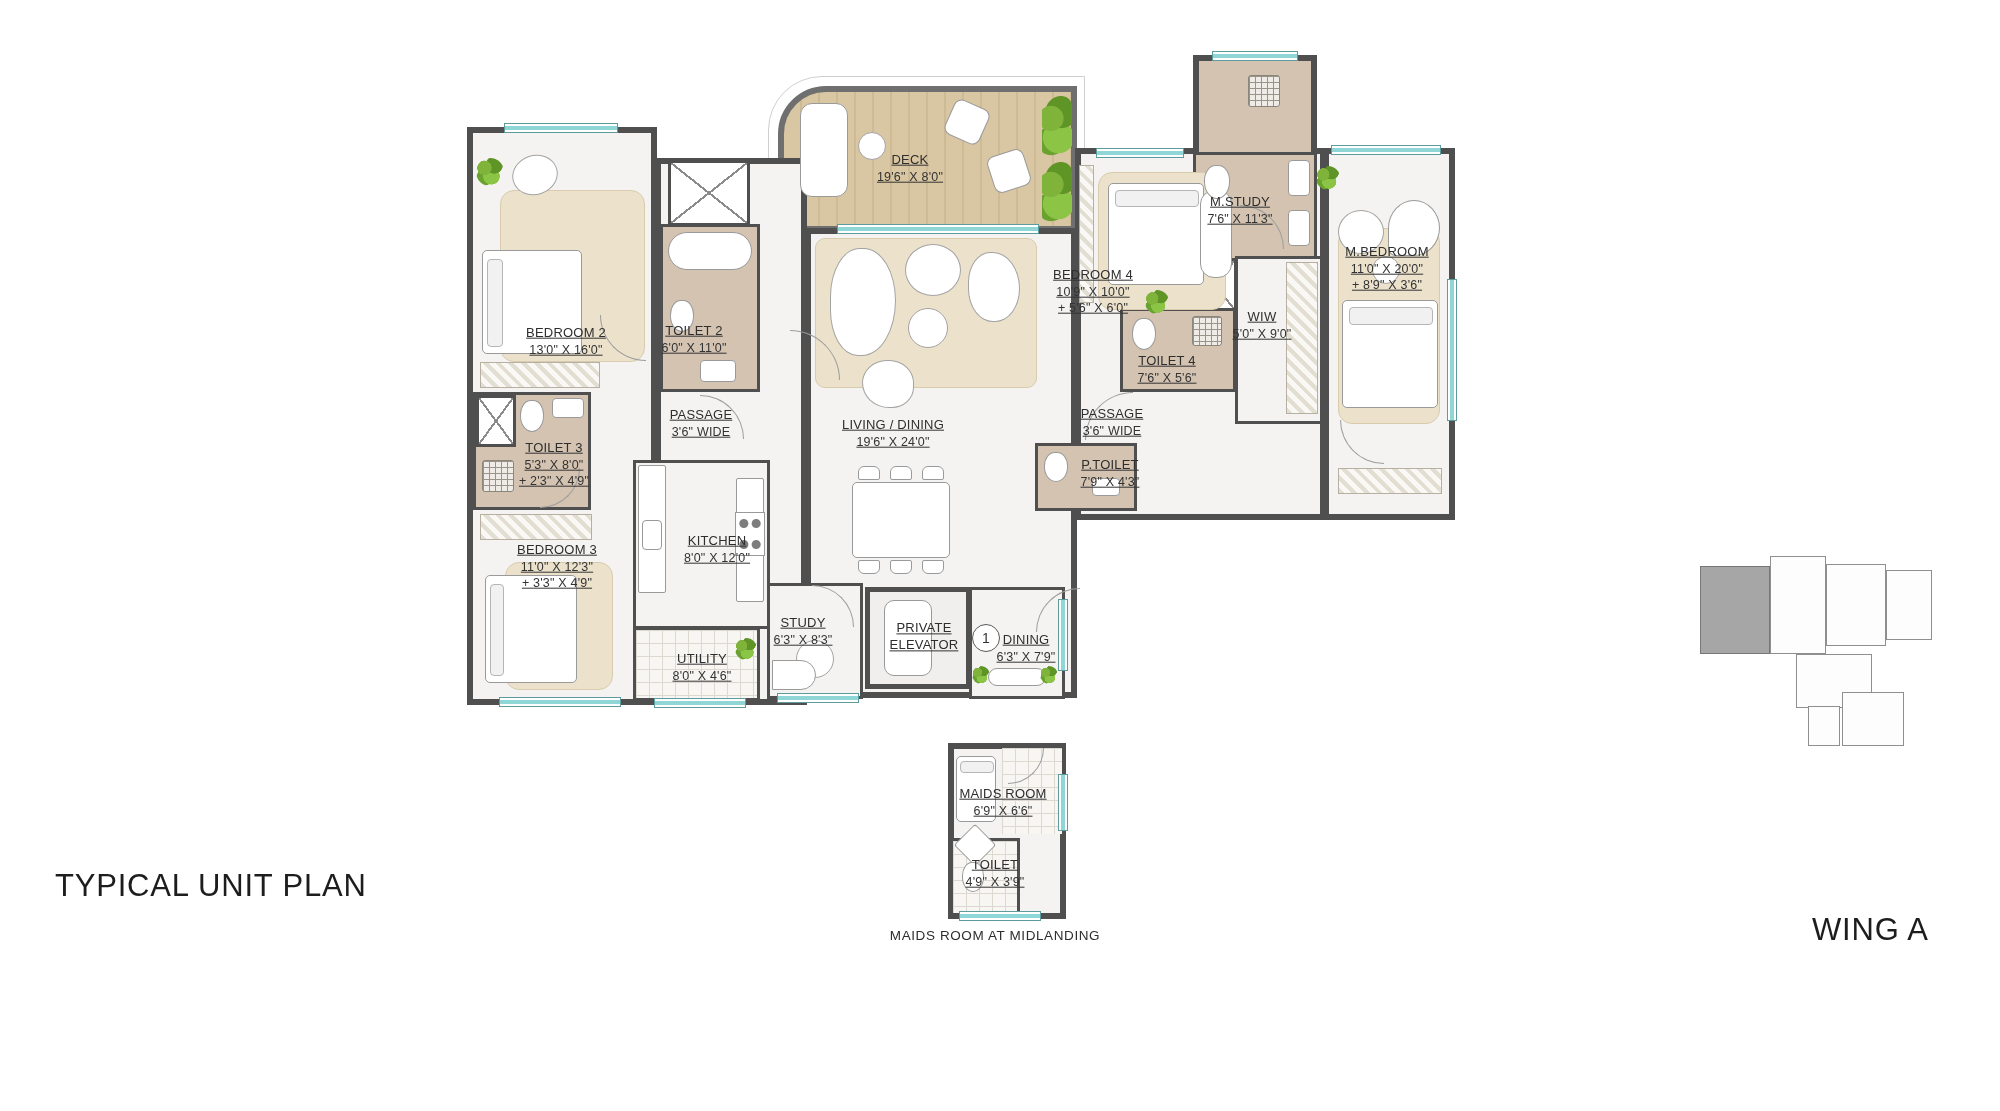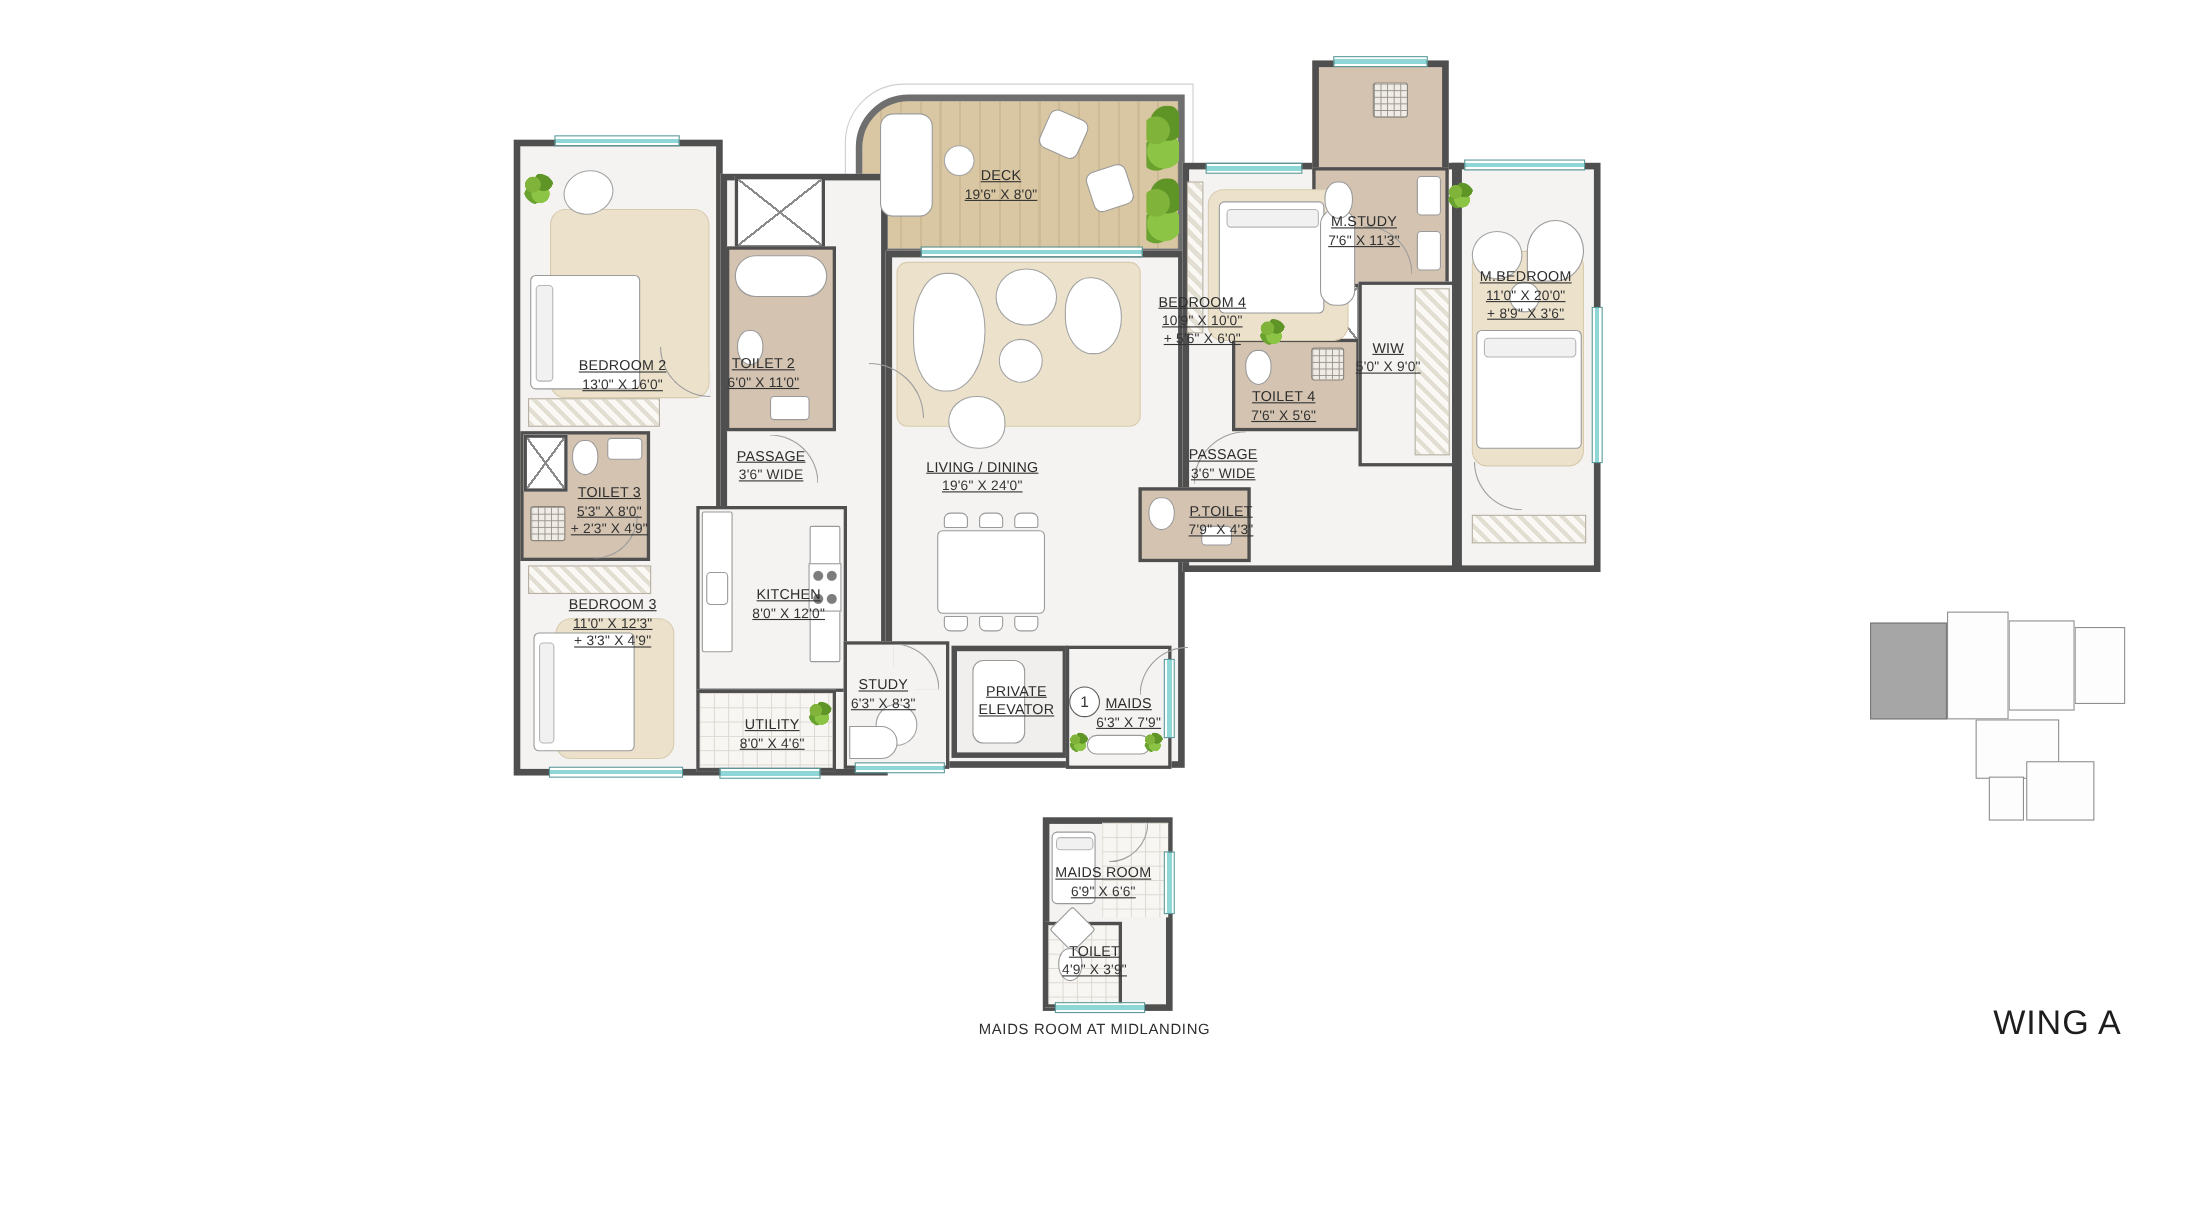--- a/index.html
+++ b/index.html
@@ -281,21 +281,21 @@
       <div class="dim">8'0" X 4'6"</div>
     </div>
   <div class="lbl" style="left:803px;top:631px;">
     <div class="nm">STUDY</div>
       <div class="dim">6'3" X 8'3"</div>
     </div>
   <div class="lbl wraplbl" style="left:924px;top:637px;text-align:center;">
     <div class="nm">PRIVATE ELEVATOR</div>
     </div>
   <div class="lbl" style="left:1026px;top:648px;">
-    <div class="nm">MAIDS</div>
+    <div class="nm">DINING</div>
       <div class="dim">6'3" X 7'9"</div>
     </div>
   <div class="marker" style="left:972px;top:624px;">
       <span>1</span>
     </div>
   <div class="lbl" style="left:1003px;top:802px;">
     <div class="nm">MAIDS ROOM</div>
       <div class="dim">6'9" X 6'6"</div>
     </div>
   <div class="lbl" style="left:995px;top:873px;">
@@ -306,16 +306,17 @@
   <div class="abs" style="left:1700px;top:556px;width:235px;height:192px;">
     <div class="abs kp-fill" style="left:0px;top:10px;width:70px;height:88px;"></div>
     <div class="abs kp" style="left:70px;top:0px;width:56px;height:98px;"></div>
     <div class="abs kp" style="left:126px;top:8px;width:60px;height:82px;"></div>
     <div class="abs kp" style="left:186px;top:14px;width:46px;height:70px;"></div>
     <div class="abs kp" style="left:96px;top:98px;width:76px;height:54px;"></div>
     <div class="abs kp" style="left:142px;top:136px;width:62px;height:54px;"></div>
     <div class="abs kp" style="left:108px;top:150px;width:32px;height:40px;"></div>
   </div>
 
+  <div class="title" style="left:55px;top:868px;">TYPICAL UNIT PLAN</div>
   <div class="title" style="left:1812px;top:912px;">WING A</div>
   <div class="caption" style="left:995px;top:928px;">MAIDS ROOM AT MIDLANDING</div>
 
 </div>
 
 </body></html>

